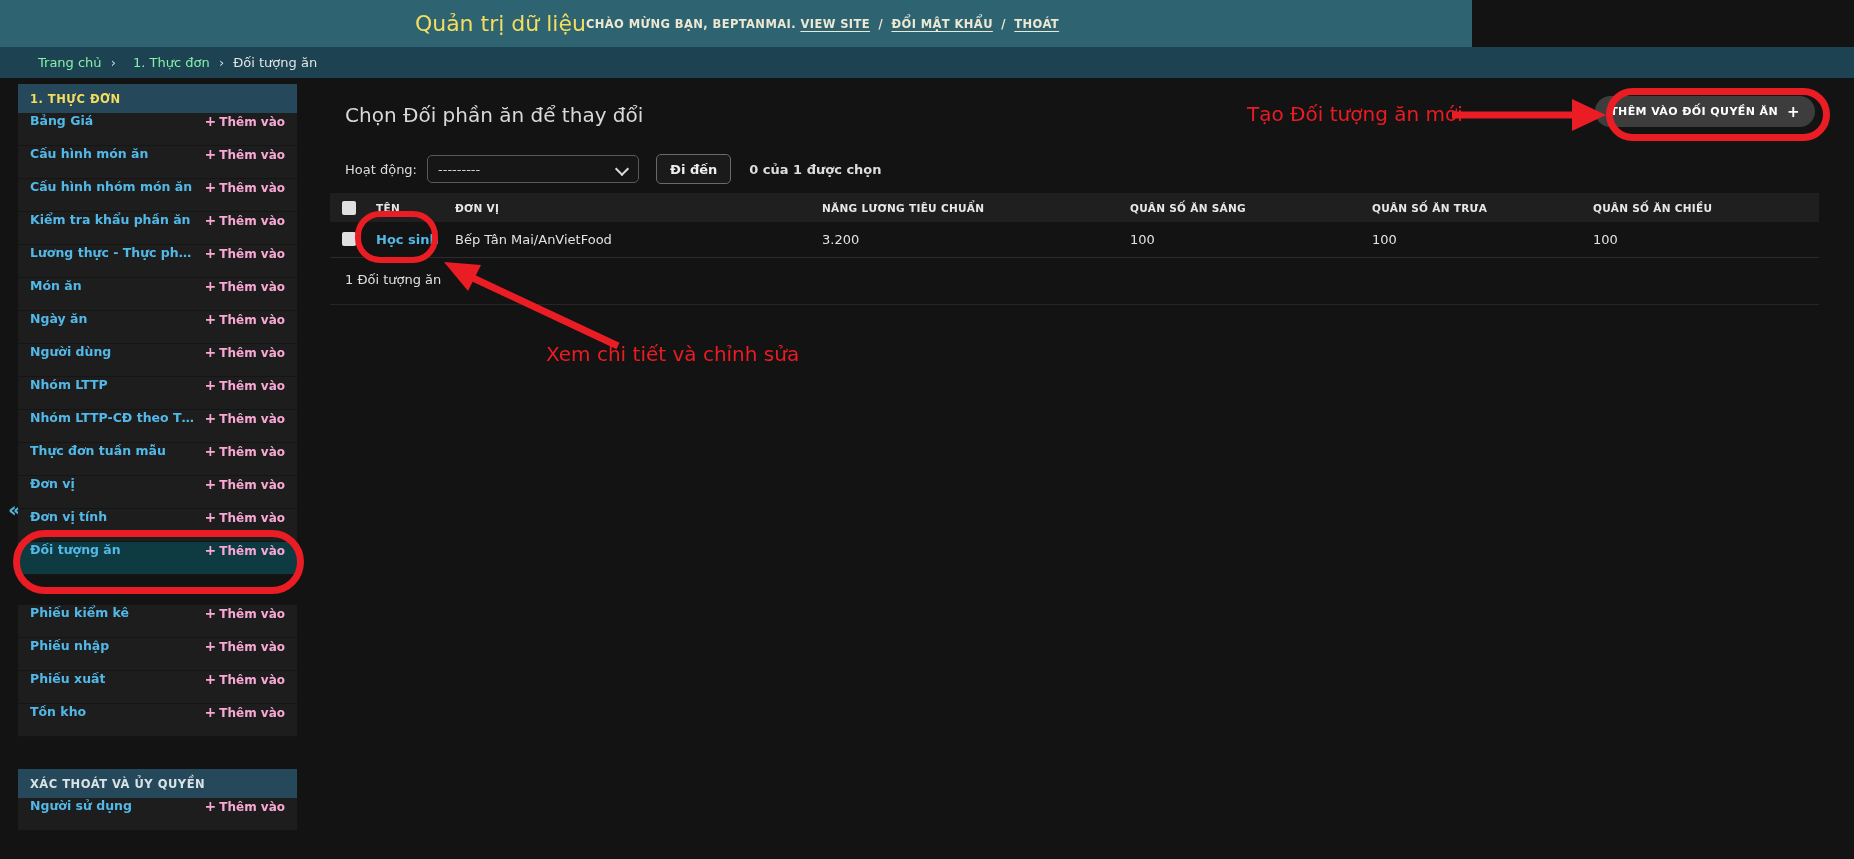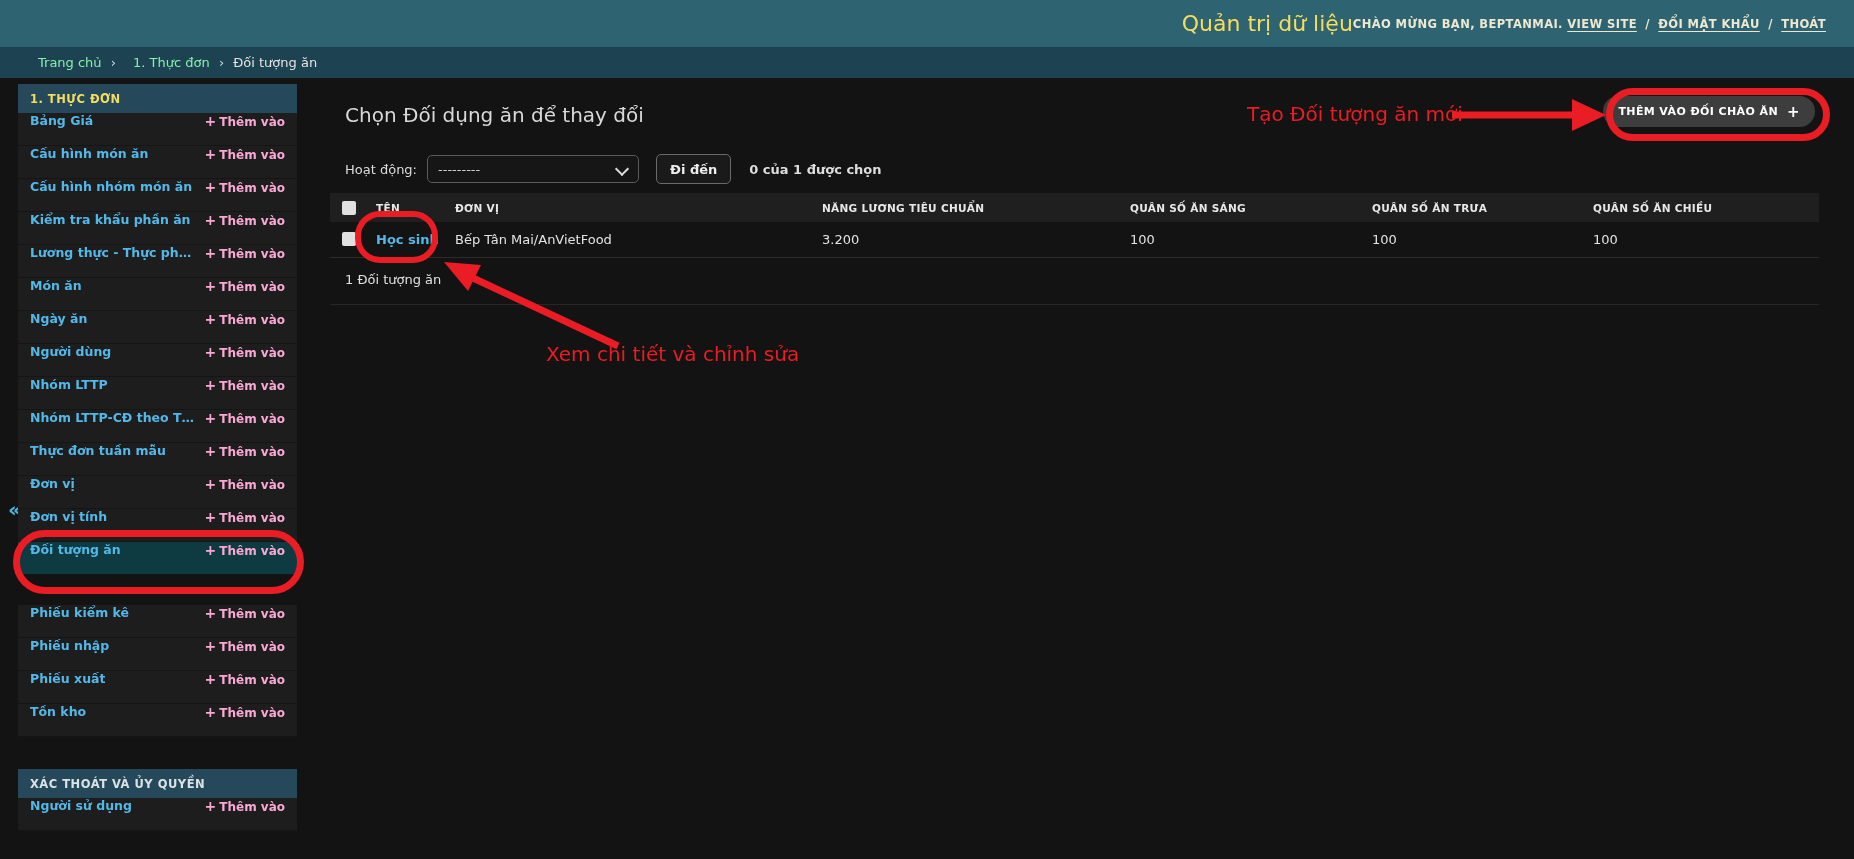--- a/index.html
+++ b/index.html
@@ -1,21 +1,21 @@
 <!DOCTYPE html>
 <html lang="vi"><head>
 <meta charset="utf-8">
 <style>
   html,body{margin:0;padding:0;background:#131313;}
   body{font-family:"DejaVu Sans","Liberation Sans",sans-serif;}
   #canvas{position:relative;width:1854px;height:859px;background:#131313;overflow:hidden;}
 
   
-  #header{position:absolute;left:0;top:0;width:1854px;height:47px;background:#2e6372;
-          display:flex;align-items:center;justify-content:flex-end;}
+  #header{position:absolute;left:0;top:0;width:1472px;height:47px;background:#2e6372;
+          display:flex;align-items:center;justify-content:center;}
   .brand{margin-left:30px;font-size:22px;color:#f5dd5d;font-weight:400;}
   .user-tools{margin-right:28px;font-size:11.5px;color:#ece8d2;letter-spacing:.4px;font-weight:600;}
   .user-tools a{color:#ece8d2;text-decoration:underline;text-underline-offset:3px;font-weight:600;}
   .user-tools .sep{margin:0 4px;}
 
   
   #breadcrumbs{position:absolute;left:0;top:47px;width:1854px;height:31px;background:#1d4251;
                display:flex;align-items:center;font-size:13px;color:#9fb9c4;}
   #breadcrumbs .inner{margin-left:30px;}
   #breadcrumbs a{color:#86efac;text-decoration:none;margin-left:8px;}
@@ -191,24 +191,24 @@
     <div class="side-gap32"></div>
     <div class="caption">XÁC THOÁT VÀ ỦY QUYỀN</div>
 
     <div class="nav-item">
       <a href="#" class="item-link">Người sử dụng</a>
       <a href="#" class="addlink"><span class="plus">+</span><span>Thêm vào</span></a>
     </div>
   </div>
 
   <div id="main">
-    <h1 id="page-title">Chọn Đối dụng ăn để thay đổi</h1>
+    <h1 id="page-title">Chọn Đối phần ăn để thay đổi</h1>
 
     <div id="add-object-btn">
-      <span>THÊM VÀO ĐỐI CHÀO ĂN</span>
+      <span>THÊM VÀO ĐỐI QUYỀN ĂN</span>
       <span class="btn-plus">+</span>
     </div>
 
     <div id="actions-row">
       <span id="action-label">Hoạt động:</span>
       <div id="action-select">
         <span class="sel-text">---------</span>
         <span class="chev"></span>
       </div>
       <div id="go-button">Đi đến</div>

